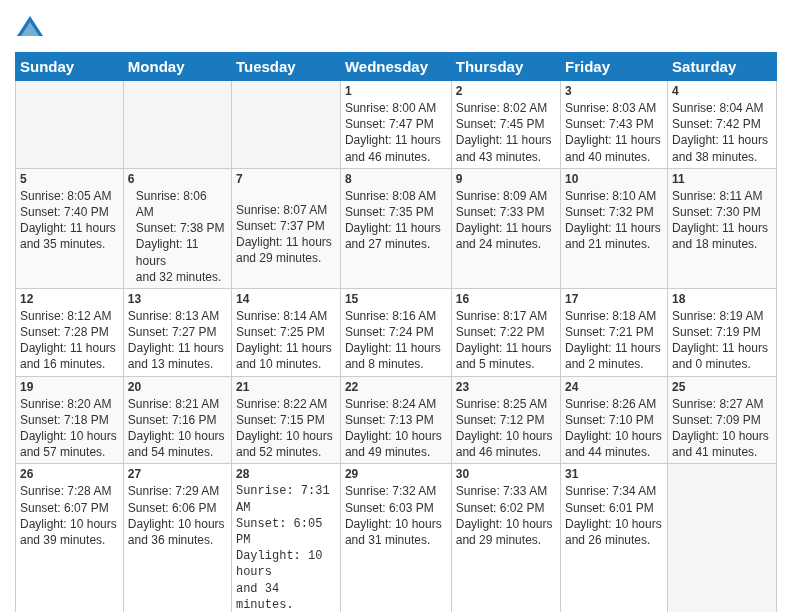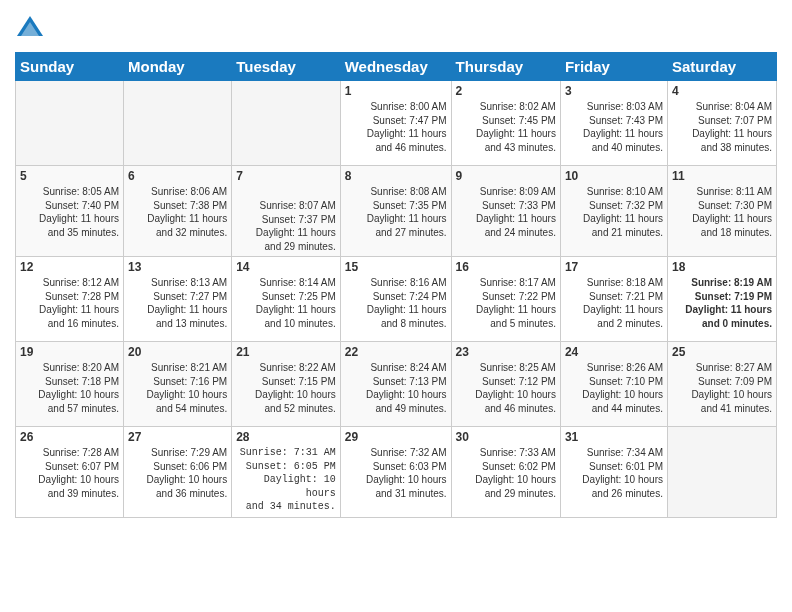--- a/index.html
+++ b/index.html
@@ -86,23 +86,22 @@
     }
     .day-number {
       font-size: 12px;
       font-weight: bold;
       color: #333;
       display: block;
       margin-bottom: 2px;
     }
     .day-info {
       color: #333;
-      font-size: 10px;
+      font-size: 12px;
       line-height: 1.35;
-      text-align: right;
     }
     tr:nth-child(odd) td:not(.empty) {
       background: #fff;
     }
     tr:nth-child(even) td:not(.empty) {
       background: #f9f9f9;
     }
   </style>
 </head>
 <body>
@@ -159,21 +158,21 @@
           <td>
             <span class="day-number">3</span>
             <div class="day-info" style="white-space: pre-line;">Sunrise: 8:03 AM
 Sunset: 7:43 PM
 Daylight: 11 hours
 and 40 minutes.</div>
           </td>
           <td>
             <span class="day-number">4</span>
             <div class="day-info" style="white-space: pre-line;">Sunrise: 8:04 AM
-Sunset: 7:07 PM
+Sunset: 7:42 PM
 Daylight: 11 hours
 and 38 minutes.</div>
           </td>
         </tr>
         <tr>
           <td>
             <span class="day-number">5</span>
             <div class="day-info" style="white-space: pre-line;">Sunrise: 8:05 AM
 Sunset: 7:40 PM
 Daylight: 11 hours
@@ -260,21 +259,21 @@
           </td>
           <td>
             <span class="day-number">17</span>
             <div class="day-info" style="white-space: pre-line;">Sunrise: 8:18 AM
 Sunset: 7:21 PM
 Daylight: 11 hours
 and 2 minutes.</div>
           </td>
           <td>
             <span class="day-number">18</span>
-            <div class="day-info" style="white-space: pre-line; font-weight: bold;">Sunrise: 8:19 AM
+            <div class="day-info" style="white-space: pre-line;">Sunrise: 8:19 AM
 Sunset: 7:19 PM
 Daylight: 11 hours
 and 0 minutes.</div>
           </td>
         </tr>
         <tr>
           <td>
             <span class="day-number">19</span>
             <div class="day-info" style="white-space: pre-line;">Sunrise: 8:20 AM
 Sunset: 7:18 PM

